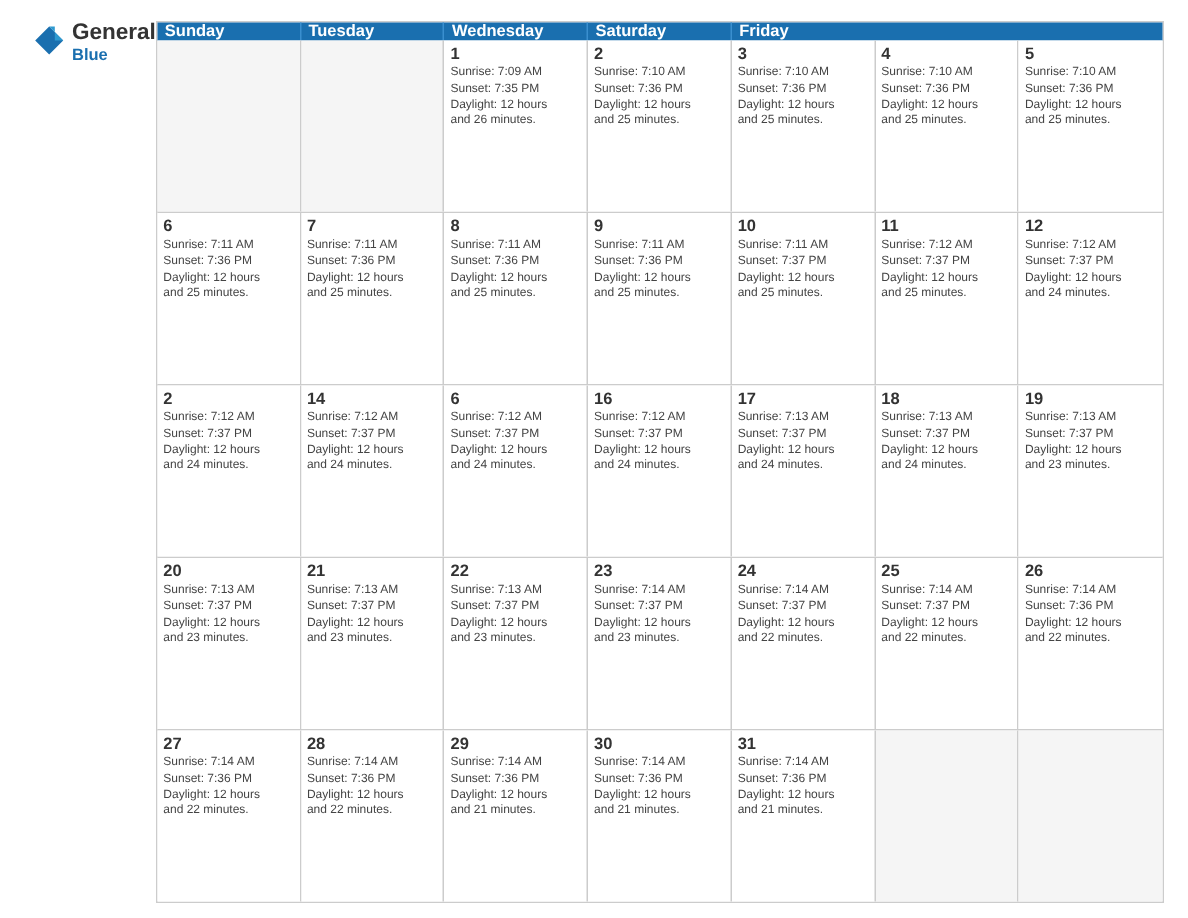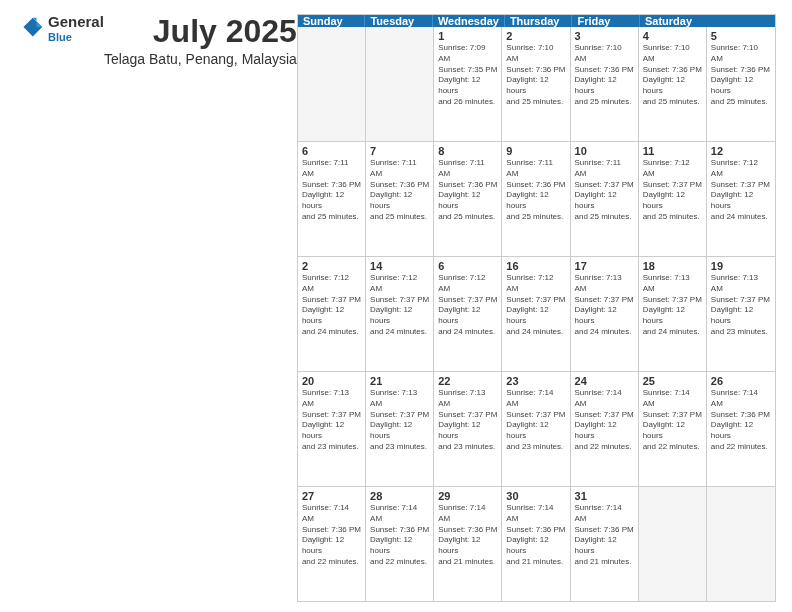--- a/index.html
+++ b/index.html
@@ -125,34 +125,29 @@
     <div class="logo">
       <svg class="logo-icon" viewBox="0 0 30 30">
         <polygon points="18,4 28,14 18,24 8,14" fill="#1a6faf"></polygon>
         <polygon points="18,4 28,14 22,14 22,4" fill="#2e9ad0"></polygon>
       </svg>
       <div class="logo-text">
         <span class="logo-general">General</span>
         <span class="logo-blue">Blue</span>
       </div>
     </div>
-    <div class="title-block">
-      <div class="month-title">July 2025</div>
-      <div class="location">Telaga Batu, Penang, Malaysia</div>
-    </div>
   </div>
 
   <div class="calendar">
     <div class="cal-header" id="cal-header">
         <div class="cal-header-cell">Sunday</div>
         <div class="cal-header-cell">Tuesday</div>
         <div class="cal-header-cell">Wednesday</div>
-        <div class="cal-header-cell">Thursday</div>
+        <div class="cal-header-cell">Saturday</div>
         <div class="cal-header-cell">Friday</div>
-        <div class="cal-header-cell">Saturday</div>
       </div>
     <div class="cal-body" id="cal-body">
         <div class="cal-row">
           <div class="cal-cell empty"></div>
           <div class="cal-cell empty"></div>
           <div class="cal-cell">
             <div class="day-num">1</div>
             <div class="cell-text" style="white-space: pre-line;">Sunrise: 7:09 AM
 Sunset: 7:35 PM
 Daylight: 12 hours

